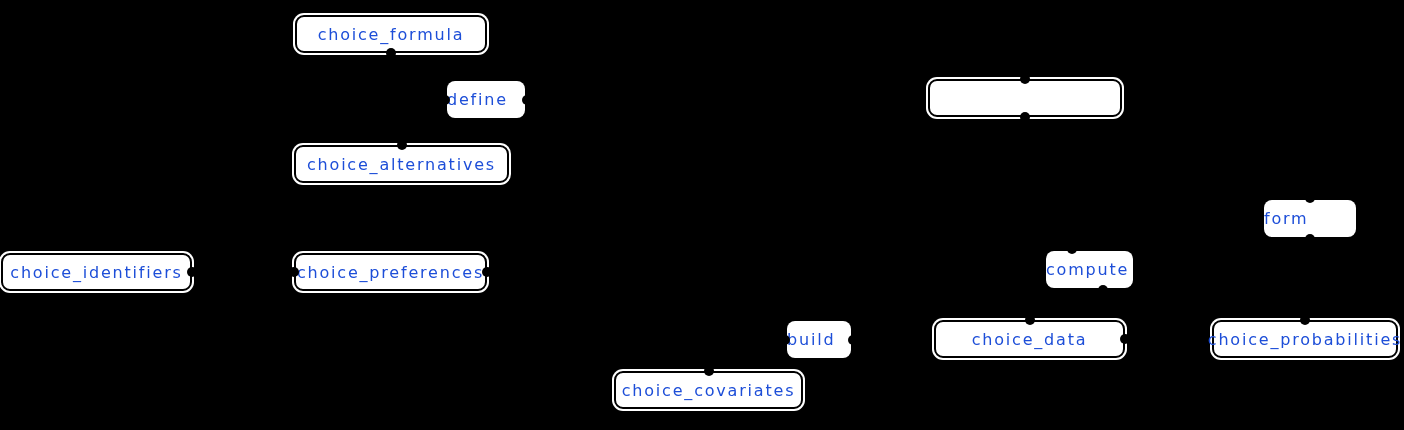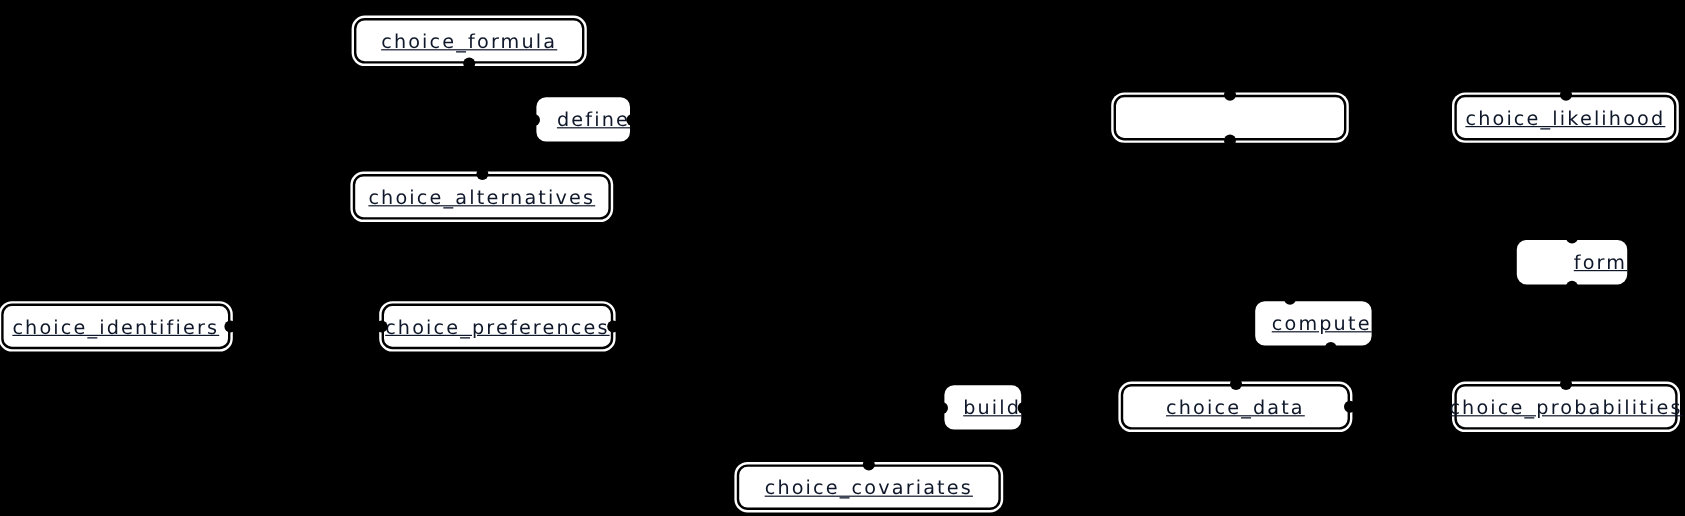--- a/index.html
+++ b/index.html
@@ -23,31 +23,30 @@
     justify-content: center;
     box-sizing: border-box;
   }
   .edge-label {
     position: absolute;
     height: 37px;
     background: #ffffff;
     border-radius: 8px;
     display: flex;
     align-items: center;
-    justify-content: flex-end;
+    justify-content: flex-start;
     box-sizing: border-box;
   }
   .lbl {
     font-size: 16px;
     letter-spacing: 1.8px;
-    color: #0f172a;
+    color: #1d4ed8;
     white-space: nowrap;
     line-height: 1;
     padding-top: 1px;
-    text-decoration: underline;
   }
   .port {
     position: absolute;
     width: 10px;
     height: 10px;
     background: #000000;
     border-radius: 50%;
   }
   .port-t { top: -7px;    left: 50%; margin-left: -5px; }
   .port-b { bottom: -7px; left: 50%; margin-left: -5px; }
@@ -69,49 +68,45 @@
     <i class="port port-l"></i>
     <i class="port port-r"></i>
   </div>
 
 
   <div class="node" style="left:928px; top:79px; width:194px;">
     <i class="port port-t"></i>
     <i class="port port-b"></i>
   </div>
 
-  <div class="node" style="left:1212px; top:79px; width:185px;">
-    <span class="lbl">choice_likelihood</span>
-    <i class="port port-t"></i>
-  </div>
 
   <div class="node" style="left:294px; top:145px; width:215px;">
     <span class="lbl">choice_alternatives</span>
     <i class="port port-t"></i>
   </div>
 
   <div class="edge-label" style="left:1264px; top:200px; width:92px;">
     <span class="lbl">form</span>
     <i class="port port-t"></i>
     <i class="port port-b"></i>
   </div>
 
   <div class="node" style="left:1px; top:253px; width:191px;">
     <span class="lbl">choice_identifiers</span>
     <i class="port port-r"></i>
   </div>
 
-  <div class="node" style="left:294px; top:253px; width:193px;margin-left:24px;">
+  <div class="node" style="left:294px; top:253px; width:193px;">
     <span class="lbl">choice_preferences</span>
     <i class="port port-l"></i>
     <i class="port port-r"></i>
   </div>
 
 
-  <div class="edge-label" style="left:1046px; top:251px; width:97px;">
+  <div class="edge-label" style="left:1046px; top:251px; width:87px;">
     <span class="lbl">compute</span>
     <i class="port port-t" style="left:30%;"></i>
     <i class="port port-b" style="left:65%;"></i>
   </div>
 
   <div class="edge-label" style="left:787px; top:321px; width:64px;">
     <span class="lbl">build</span>
     <i class="port port-l"></i>
     <i class="port port-r"></i>
   </div>
@@ -120,18 +115,18 @@
     <span class="lbl">choice_data</span>
     <i class="port port-t"></i>
     <i class="port port-r"></i>
   </div>
 
   <div class="node" style="left:1212px; top:320px; width:186px;">
     <span class="lbl">choice_probabilities</span>
     <i class="port port-t"></i>
   </div>
 
-  <div class="node" style="left:614px; top:387px; width:220px;">
+  <div class="node" style="left:614px; top:371px; width:189px;">
     <span class="lbl">choice_covariates</span>
     <i class="port port-t"></i>
   </div>
 
 </div>
 
 </body></html>

